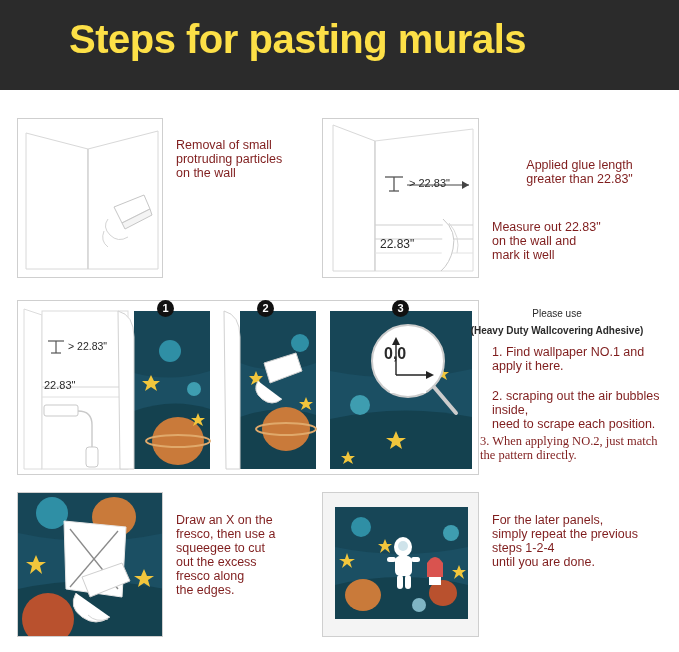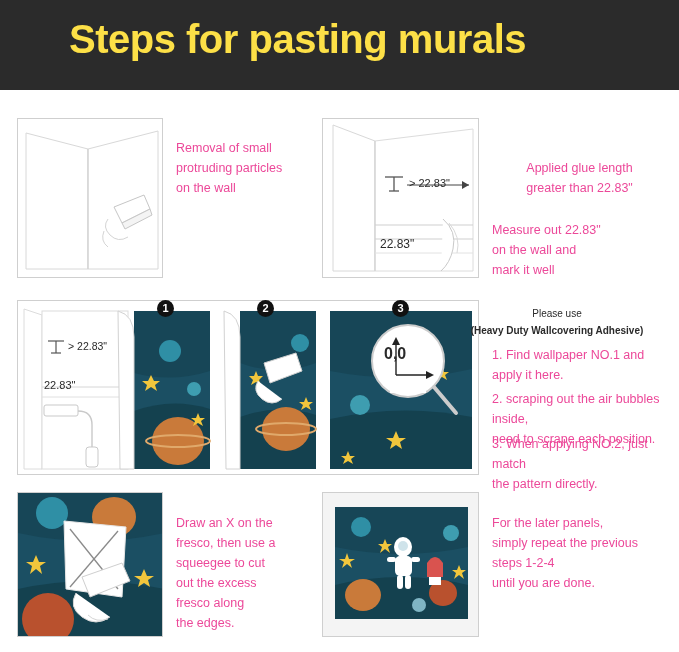--- a/index.html
+++ b/index.html
@@ -41,22 +41,22 @@
     position: absolute;
     border: 1px solid #cfcfcf;
     background: #ffffff;
     box-sizing: border-box;
     overflow: hidden;
   }
 
   .note {
     position: absolute;
     font-size: 12.5px;
-    line-height: 20px;
-    color: #ec4899;
+    line-height: 14px;
+    color: #7f1d1d;
     white-space: pre-line;
   }
 
   
   #panel-wall-clean { left: 17px; top: 118px; width: 146px; height: 160px; }
   #panel-glue-length { left: 322px; top: 118px; width: 157px; height: 160px; }
 
   #note-remove { left: 176px; top: 138px; width: 140px; }
   #note-glue   { left: 492px; top: 158px; width: 175px; text-align: center; }
   #note-measure{ left: 492px; top: 220px; width: 180px; }
@@ -69,21 +69,21 @@
     font-size: 10px;
     line-height: 17px;
     text-align: center;
     width: 220px;
   }
   #instr-pleaseuse { left: 447px; top: 305px; }
   #instr-adhesive  { left: 447px; top: 322px; font-weight: bold; }
 
   #step-1 { left: 492px; top: 345px; width: 185px; }
   #step-2 { left: 492px; top: 389px; width: 180px; }
-  #step-3 { left: 492px; top: 434px; width: 180px; }
+  #step-3 { left: 480px; top: 434px; width: 180px; font-family: Liberation Serif, serif; }
 
   
   #panel-cut { left: 17px; top: 492px; width: 146px; height: 145px; }
   #panel-later { left: 322px; top: 492px; width: 157px; height: 145px; }
 
   #note-cut   { left: 176px; top: 513px; width: 145px; }
   #note-later { left: 492px; top: 513px; width: 185px; }
 
   
   svg { display: block; }

